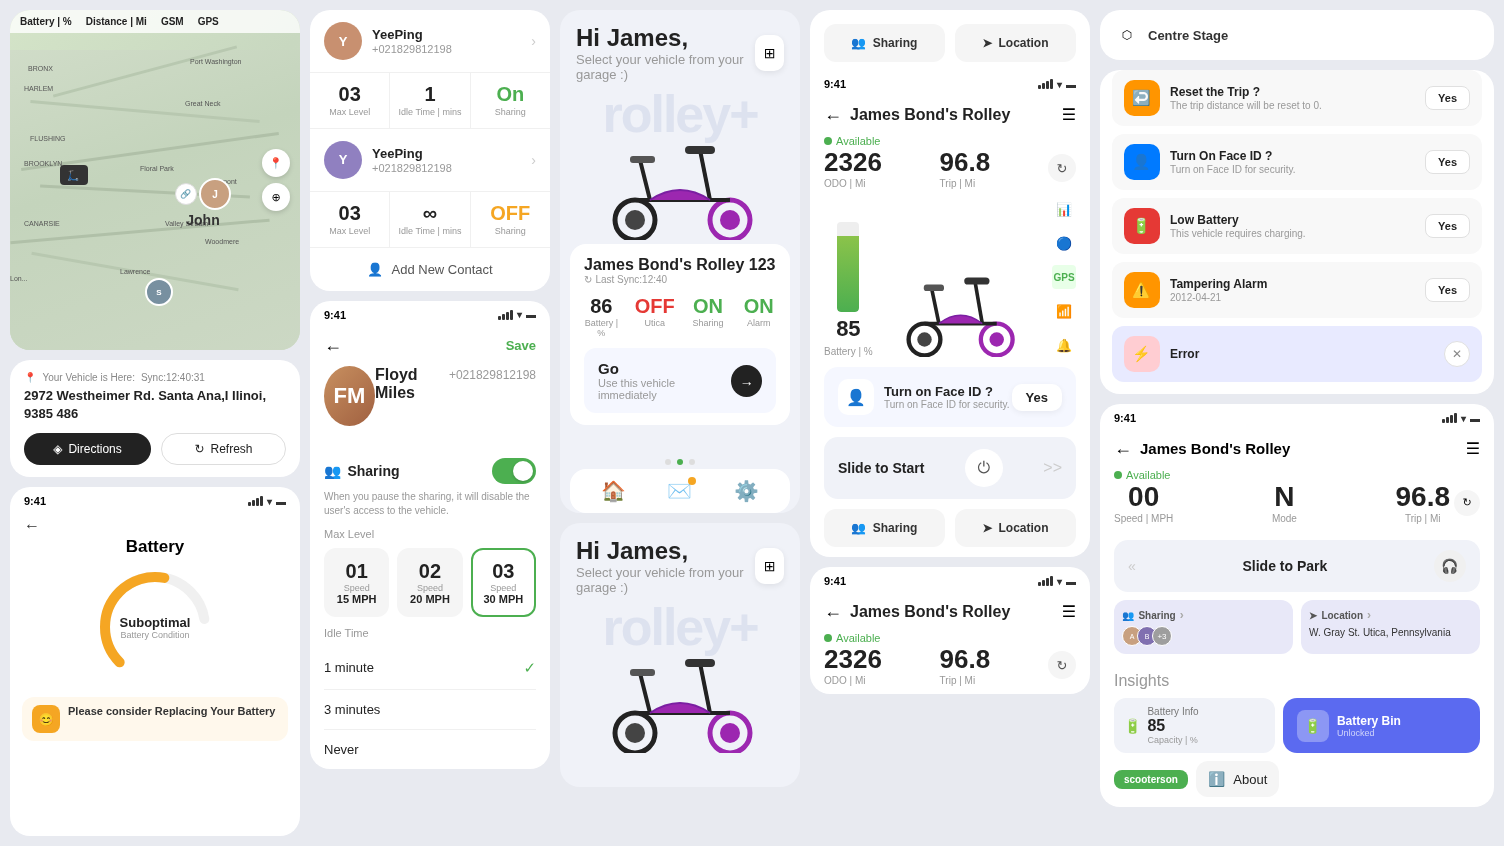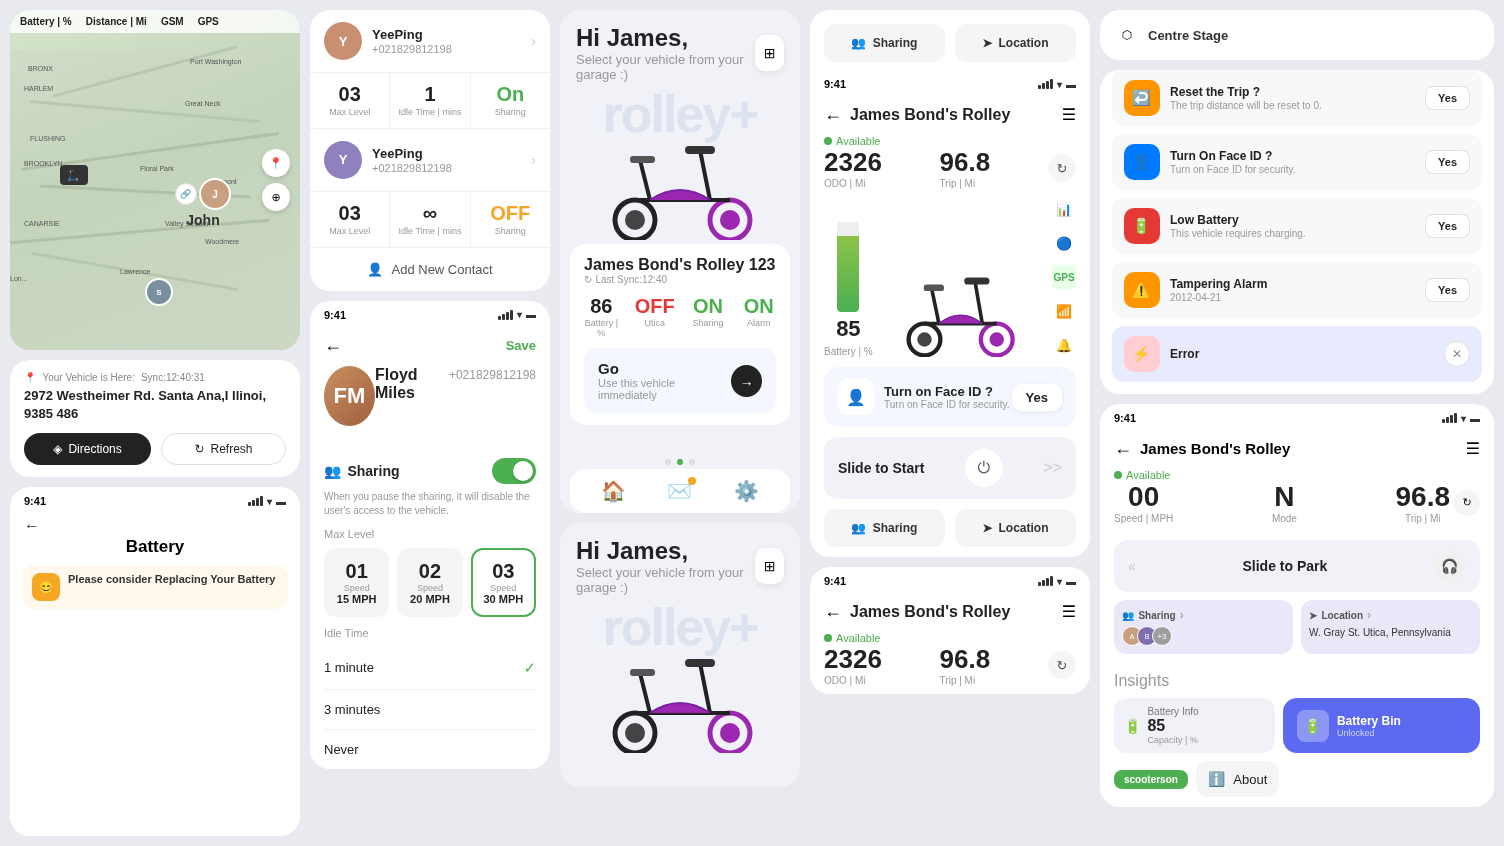--- a/index.html
+++ b/index.html
@@ -738,20 +738,30 @@
           <div class="bar"></div>
           <div class="bar"></div>
           <div class="bar"></div>
         </div>
         <span class="wifi-icon">▾</span>
         <span>▬</span>
       </div>
     </div>
     <div class="back-arrow">←</div>
     <div class="section-title-large">Battery</div>
+    <div class="battery-gauge">
+      <svg class="gauge-svg" viewBox="0 0 120 120">
+        <circle cx="60" cy="60" r="50" fill="none" stroke="#f0f0f0" stroke-width="10" stroke-dasharray="251" stroke-dashoffset="63" stroke-linecap="round" transform="rotate(135 60 60)"></circle>
+        <circle cx="60" cy="60" r="50" fill="none" stroke="#f5a623" stroke-width="10" stroke-dasharray="190" stroke-dashoffset="63" stroke-linecap="round" transform="rotate(135 60 60)"></circle>
+      </svg>
+      <div class="battery-label-center">
+        <div class="battery-condition">Suboptimal</div>
+        <div class="battery-sub">Battery Condition</div>
+      </div>
+    </div>
     <div class="battery-warning">
       <div class="warn-icon">😊</div>
       <div class="warn-text">
         <div class="warn-title">Please consider Replacing Your Battery</div>
       </div>
     </div>
   </div>
 </div>
 
 <div class="col col-2">

